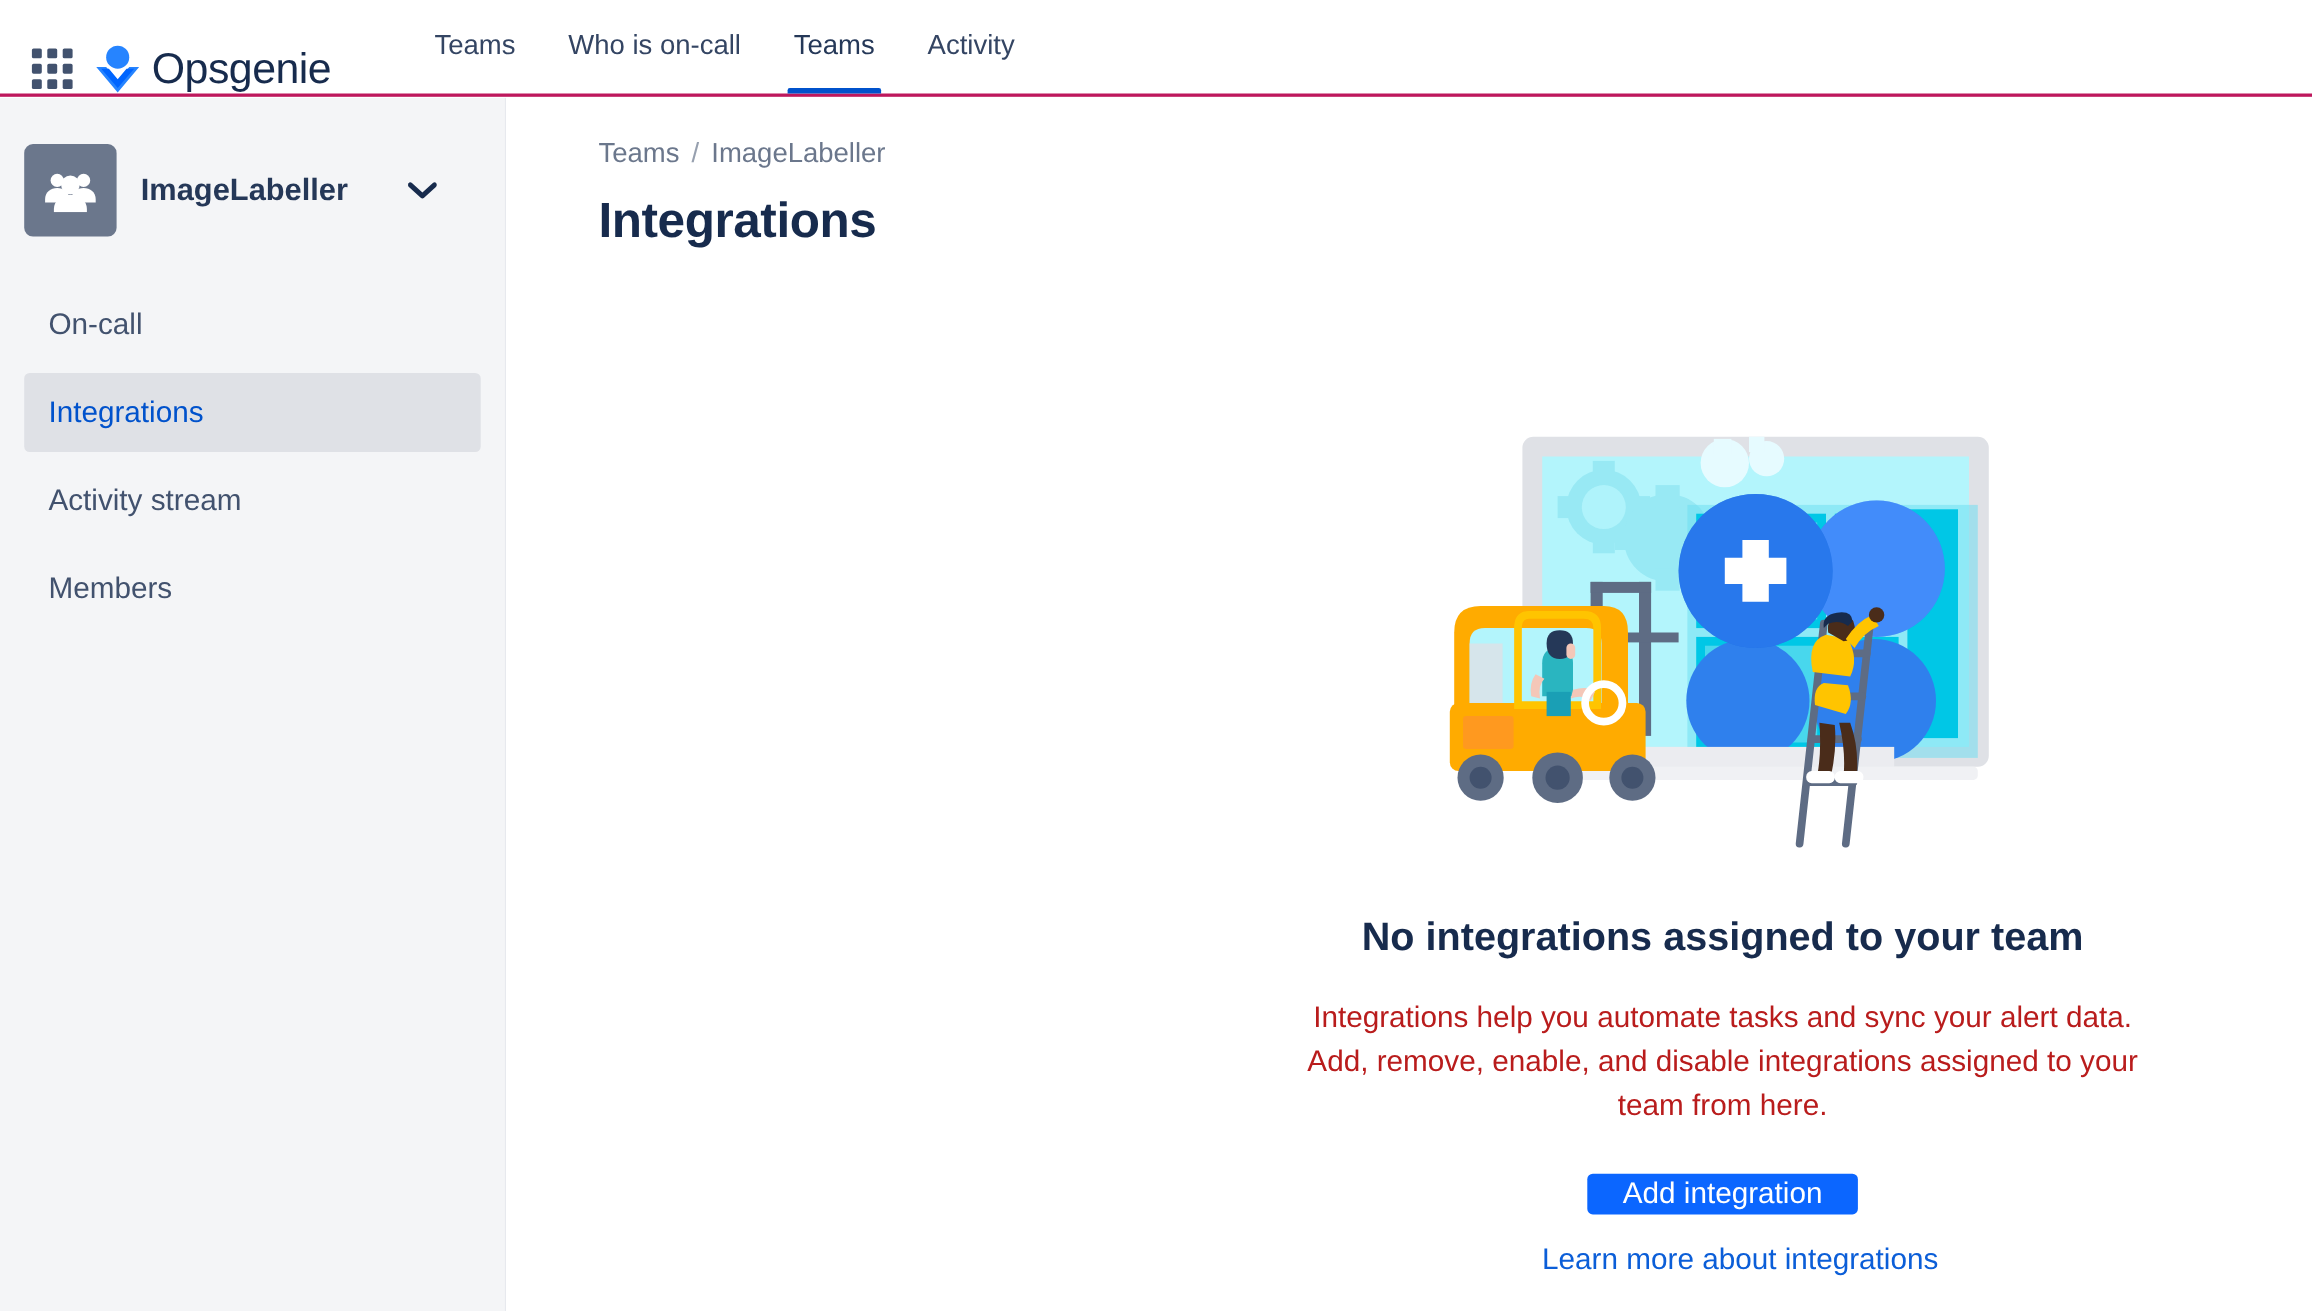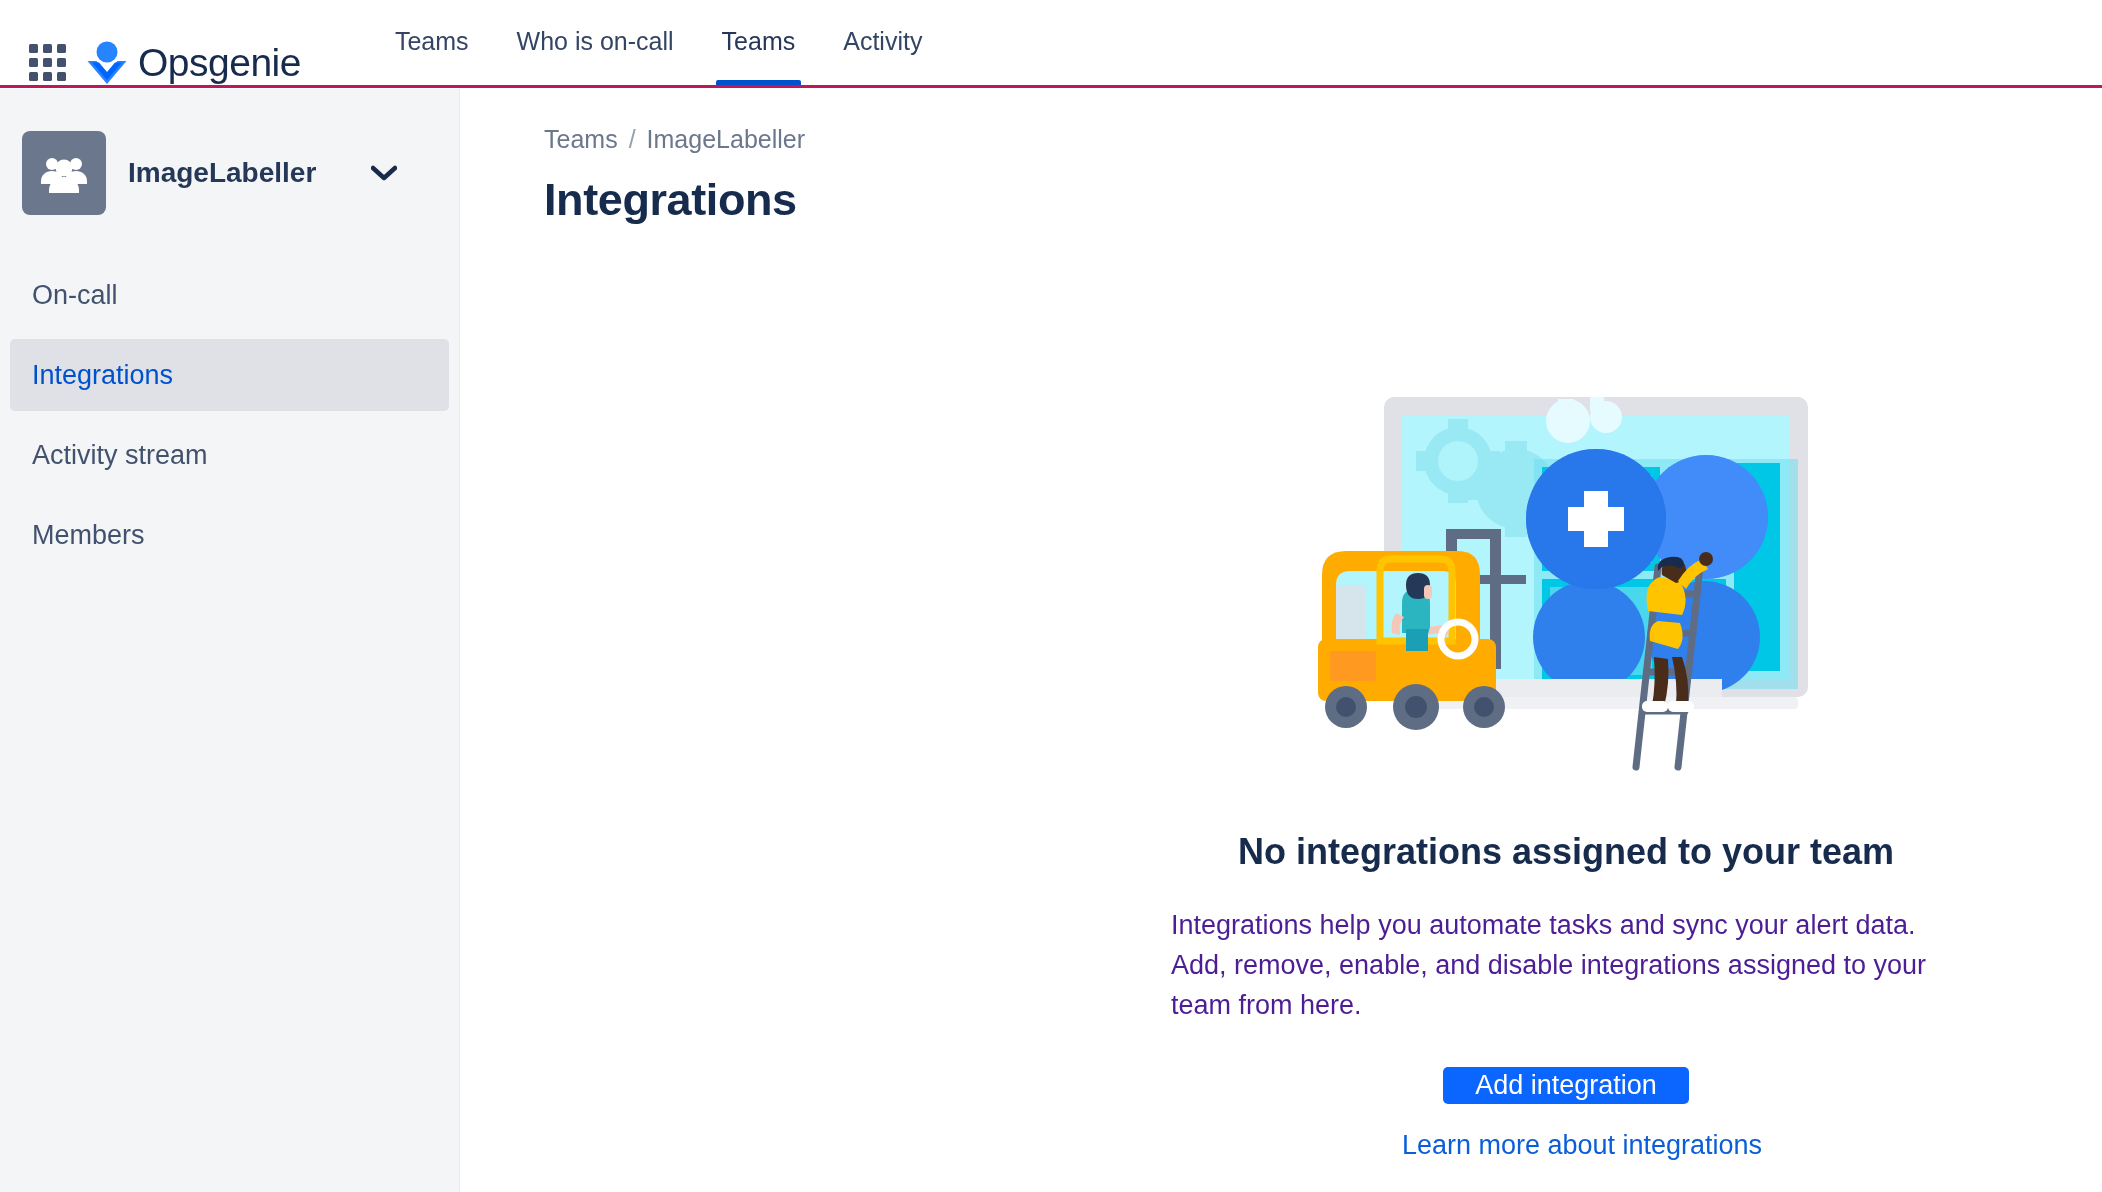--- a/index.html
+++ b/index.html
@@ -122,21 +122,21 @@
     white-space: nowrap;
   }
   .team-chevron {
     margin-left: auto;
     margin-right: 62px;
     display: flex;
     align-items: center;
     cursor: pointer;
   }
 
-  .side-nav { margin-top: 44px; padding: 0 10px; }
+  .side-nav { margin-top: 44px; padding: 0 22px; }
   .side-item {
     height: 72px;
     display: flex;
     align-items: center;
     padding-left: 22px;
     border-radius: 5px;
     font-size: 27px;
     color: #42526e;
     cursor: pointer;
     margin-bottom: 8px;
@@ -196,22 +196,22 @@
     font-weight: bold;
     color: #172b4d;
     text-align: center;
     white-space: nowrap;
   }
   .empty-body {
     margin-top: 32px;
     width: 790px;
     font-size: 27px;
     line-height: 40px;
-    color: #4c1d95;
-    text-align: left;
+    color: #b91c1c;
+    text-align: center;
   }
   .add-btn {
     margin-top: 42px;
     background: #0b66ff;
     color: #ffffff;
     border: none;
     border-radius: 5px;
     font-family: "Liberation Sans", sans-serif;
     font-size: 27px;
     padding: 3px 32px;

